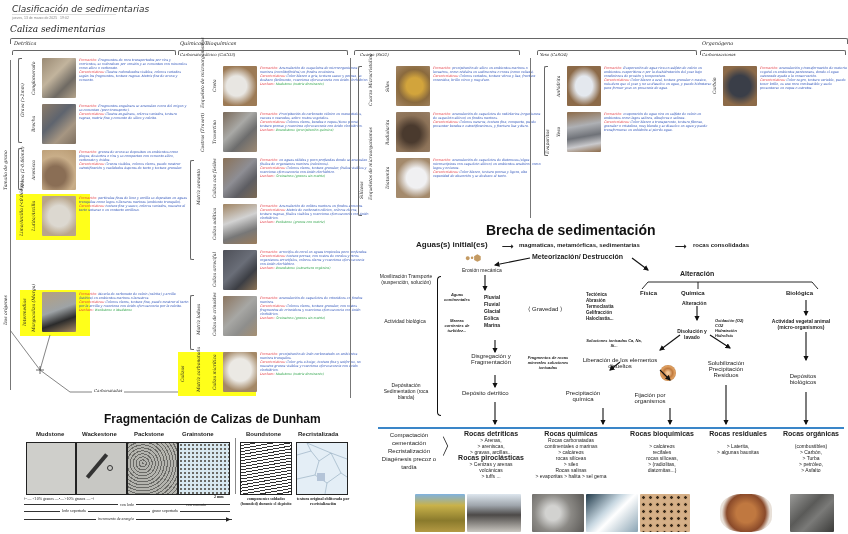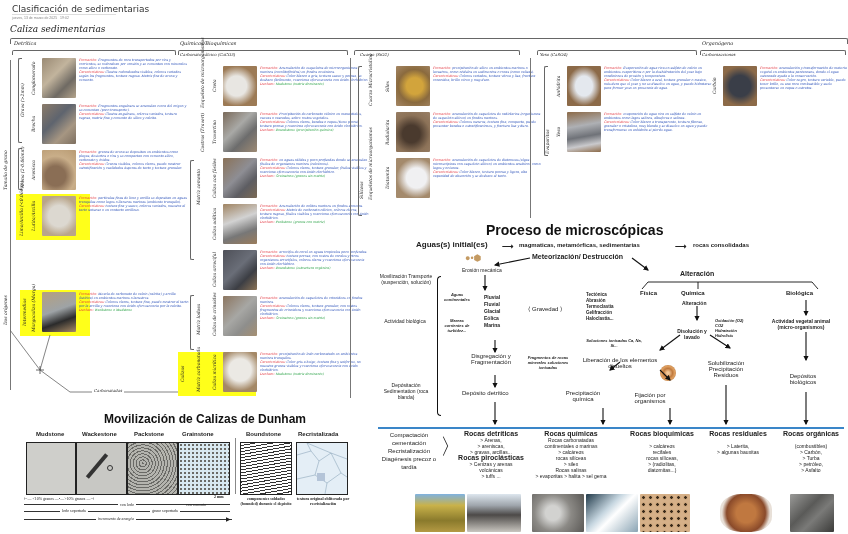--- a/index.html
+++ b/index.html
@@ -1,21 +1,21 @@
 <!DOCTYPE html>
 <html><head>
 <meta charset="utf-8">
 <style>
   * { box-sizing: border-box; margin: 0; padding: 0; }
   html, body { width: 848px; height: 534px; overflow: hidden; background: #ffffff; }
   body { position: relative; font-family: "Liberation Sans", sans-serif; color: #222; }
   .abs { position: absolute; }
   .hand { font-family: "DejaVu Serif", serif; font-style: italic; }
   
-  .page-title { left: 12px; top: 4px; font-size: 9px; color: #333; font-family: "DejaVu Sans", sans-serif; }
+  .page-title { left: 12px; top: 4px; font-size: 9px; color: #333; font-family: "DejaVu Sans", sans-serif; font-style: italic; }
   .page-date { left: 12px; top: 16px; font-size: 3.5px; color: #888; }
   .title-rule { left: 12px; top: 14px; width: 104px; height: 1px; background: #ddd; }
   .notebook-heading { left: 10px; top: 24px; font-size: 9px; color: #222; }
   
   .box { border: 1px solid #666; border-bottom: none; border-radius: 2px 2px 0 0; }
   .vbox { border: 1px solid #666; border-right: none; border-radius: 2px 0 0 2px; }
   .hl { background: #ffff1a; }
   .vlabel { writing-mode: vertical-rl; transform: rotate(180deg); font-size: 4.5px; white-space: nowrap; text-align: center; }
   .seclabel { font-size: 5px; white-space: nowrap; }
   
@@ -205,21 +205,21 @@
 
 <div class="abs" style="left:712px;top:66px;">
   <div class="card" style="position:absolute;top:0;">
     <div class="vlabel hand" style="width:8px;height:40px;">Carbón</div>
     <div class="photo" style="background:radial-gradient(circle at 50% 50%,#3a3e48 40%,#8c6a48 75%);"></div>
     <div class="desc hand" style="width:90px;"><span class="f">Formación: </span><span class="b">acumulación y transformación de materia vegetal en ambientes pantanosos, donde el agua estancada ayuda a la conservación.</span><br><span class="f">Características: </span><span class="b">Color negro, textura variable, puede tener brillo, es una roca combustible y suele presentarse en capas o estratos.</span></div>
   </div>
 </div>
 
 <div class="diag">
-  <div class="abs proc-title">Proceso de microscópicas</div>
+  <div class="abs proc-title">Brecha de sedimentación</div>
   <div class="abs b7" style="left:416px;top:240px;font-size:8px;">Aguas(s) initial(es)</div>
   <div class="abs" style="left:502px;top:242px;font-size:8px;font-weight:bold;">⟶</div>
   <div class="abs b7" style="left:519px;top:242px;font-size:6px;">magmaticas, metamórficas, sedimentarias</div>
   <div class="abs" style="left:675px;top:242px;font-size:8px;font-weight:bold;">⟶</div>
   <div class="abs b7" style="left:693px;top:242px;font-size:6px;">rocas consolidadas</div>
 
   <div class="abs" style="left:465px;top:253px;font-size:9px;color:#c49a62;">●•⬢</div>
   <div class="abs b7" style="left:532px;top:253px;">Meteorización/ Destrucción</div>
   <div class="abs t5" style="left:462px;top:267px;">Erosión mecánica</div>
   <div class="abs b7" style="left:680px;top:270px;">Alteración</div>
@@ -353,21 +353,21 @@
 
   <div class="abs thumb" style="left:415px;top:494px;width:50px;height:38px;background:linear-gradient(180deg,#7fb2e0 0%,#c9b24a 30%,#8a7a2c 70%,#b49a44);"></div>
   <div class="abs thumb" style="left:467px;top:494px;width:54px;height:38px;background:linear-gradient(180deg,#dde6ee 0%,#9fa5ac 30%,#4d4a48 55%,#c9c6c0);"></div>
   <div class="abs thumb" style="left:532px;top:494px;width:52px;height:38px;background:radial-gradient(circle at 40% 50%,#d2d2d0 20%,#8c8a86 50%,#5a5855);"></div>
   <div class="abs thumb" style="left:586px;top:494px;width:52px;height:38px;background:linear-gradient(135deg,#213a4a,#c6d6e0 40%,#ffffff 55%,#8aa4b4);"></div>
   <div class="abs thumb" style="left:640px;top:494px;width:50px;height:38px;background:radial-gradient(circle,#3a2a1a 25%,#caa47a 30%,#d6b088 60%) 0 0/7px 7px;"></div>
   <div class="abs thumb" style="left:720px;top:494px;width:52px;height:38px;border-radius:40%;background:radial-gradient(circle at 50% 50%,#c07840 30%,#8a4a2a 60%,#e8e0d8 75%);"></div>
   <div class="abs thumb" style="left:790px;top:494px;width:44px;height:38px;background:linear-gradient(135deg,#9a9a98,#5a5a58 40%,#7a7a78 60%,#3a3a38);"></div>
 </div>
 
-<div class="abs dunham-title">Movilización de Calizas de Dunham</div>
+<div class="abs dunham-title">Fragmentación de Calizas de Dunham</div>
 <div class="abs dhead" style="left:36px;">Mudstone</div>
 <div class="abs dhead" style="left:82px;">Wackestone</div>
 <div class="abs dhead" style="left:134px;">Packstone</div>
 <div class="abs dhead" style="left:182px;">Grainstone</div>
 <div class="abs dhead" style="left:246px;">Boundstone</div>
 <div class="abs dhead" style="left:298px;">Recristalizada</div>
 
 <div class="abs dpanel" style="left:26px;width:50px;background:#cfcfcb;"></div>
 <div class="abs dpanel" style="left:76px;width:51px;background:#c8c8c4;">
   <div style="position:absolute;left:18px;top:8px;width:4px;height:30px;background:#333;transform:rotate(40deg);"></div>

